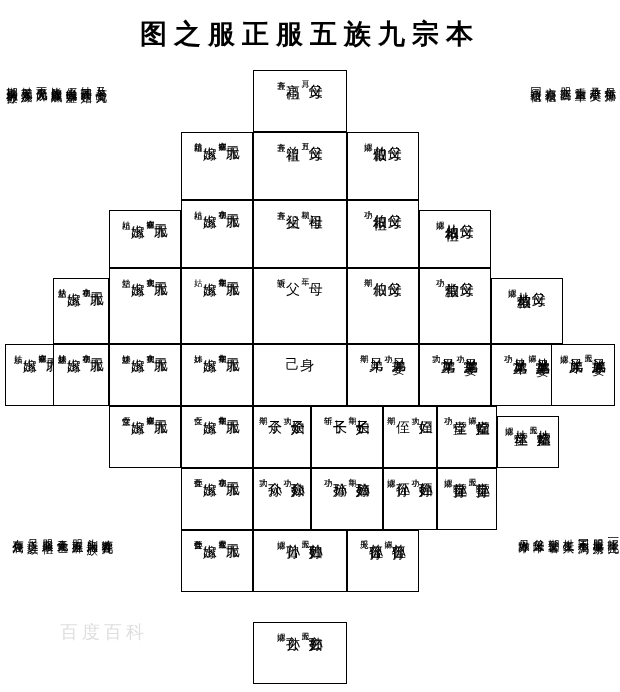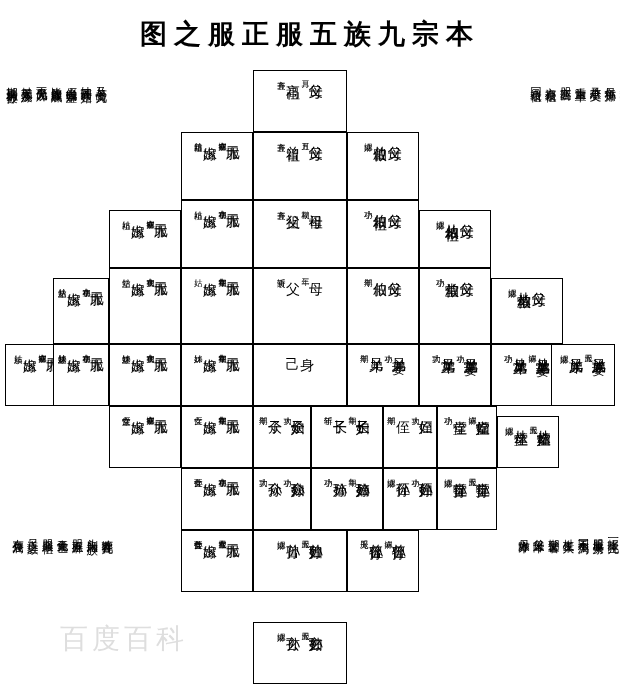--- a/index.html
+++ b/index.html
@@ -8,21 +8,21 @@
   .title{position:absolute;left:0;top:16px;width:620px;text-align:center;font-size:27px;letter-spacing:7px;font-weight:bold;font-family:"DejaVu Serif","Liberation Serif",serif;}
   .box{position:absolute;border:1px solid #000;box-sizing:border-box;background:#fff;display:flex;flex-direction:row-reverse;justify-content:center;align-items:flex-start;overflow:hidden;}
   .box .big{writing-mode:vertical-rl;text-orientation:upright;font-size:14px;line-height:1.05;letter-spacing:1px;padding-top:2px;}
   .box .sm{writing-mode:vertical-rl;text-orientation:upright;font-size:8.5px;line-height:1.05;letter-spacing:0px;padding-top:3px;align-self:flex-start;}
   .box .sm2{writing-mode:vertical-rl;text-orientation:upright;font-size:8px;line-height:1.02;letter-spacing:0px;padding-top:3px;}
 
   
   .ann{position:absolute;display:flex;flex-direction:row-reverse;align-items:flex-start;}
   .ann span{writing-mode:vertical-rl;text-orientation:upright;font-size:11.5px;line-height:1.12;letter-spacing:1px;margin:0 1px;}
 
-  .watermark{position:absolute;left:60px;top:620px;font-size:28px;color:#dedede;letter-spacing:4px;}
+  .watermark{position:absolute;left:60px;top:620px;font-size:18px;color:#dedede;letter-spacing:4px;}
 </style>
 </head>
 <body>
 
 <div class="title">图之服正服五族九宗本</div>
 
 <div class="ann" id="ann-tl" style="left:4px;top:78px;">
     <span>及与子出女凡</span>
     <span>妹子同而在姑</span>
     <span>侄者出归室姊</span>

